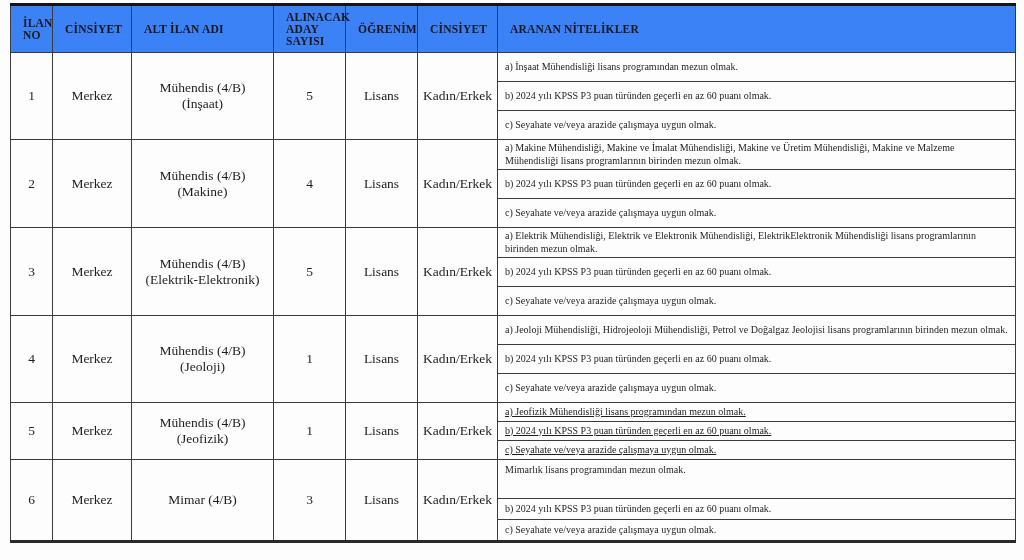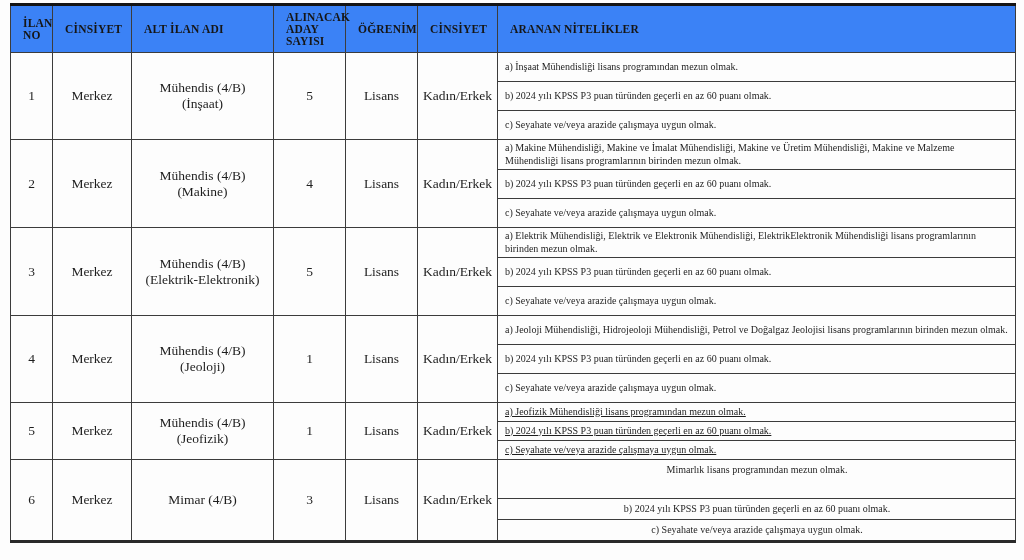--- a/index.html
+++ b/index.html
@@ -55,21 +55,21 @@
   td.req {
     font-size: 10px;
     text-align: left;
     vertical-align: middle;
     padding: 2px 6px 2px 7px;
     line-height: 1.25;
   }
   
   tr.group-0 td.req, tr.group-1 td.req, tr.group-2 td.req, tr.group-3 td.req { height: 24px; }
   tr.group-4 td.req { height: 14px; text-decoration: underline; }
-  tr.group-5 td.req { height: 16px; text-align: center; }
+  tr.group-5 td.req { height: 16px; }
   tr.group-5.first td.req { height: 32px; vertical-align: top; padding-top: 4px; }
 </style>
 </head>
 <body>
 
 <div class="table-wrap">
   <table class="job-table">
     <colgroup>
       <col class="c-ilan">
       <col class="c-teskilat">

